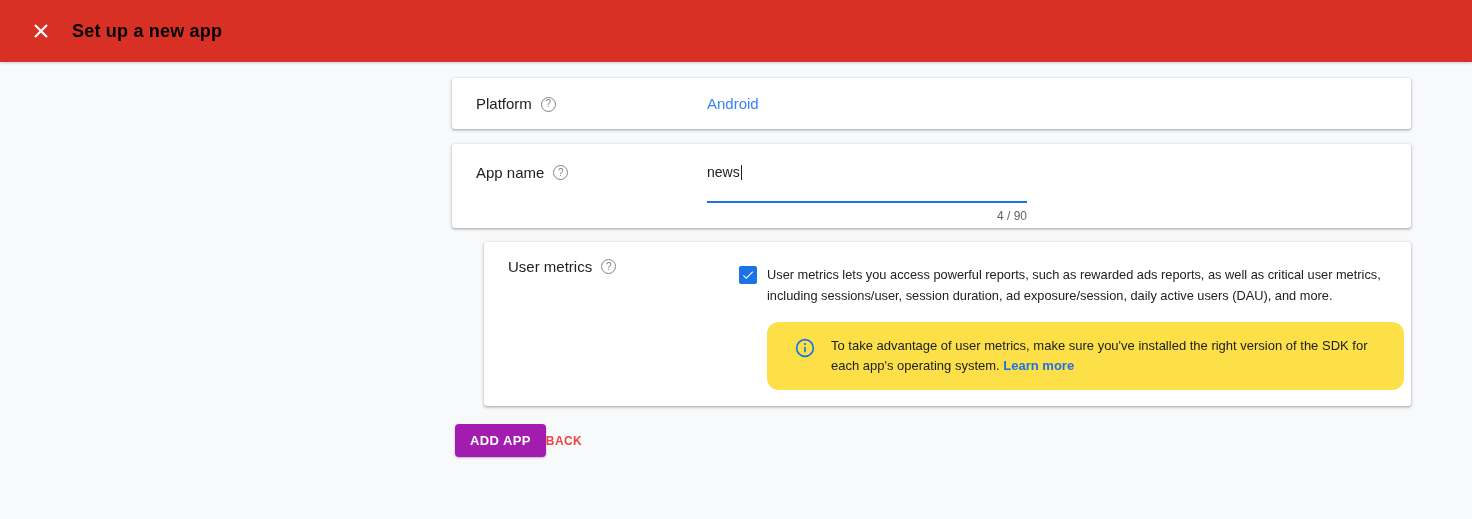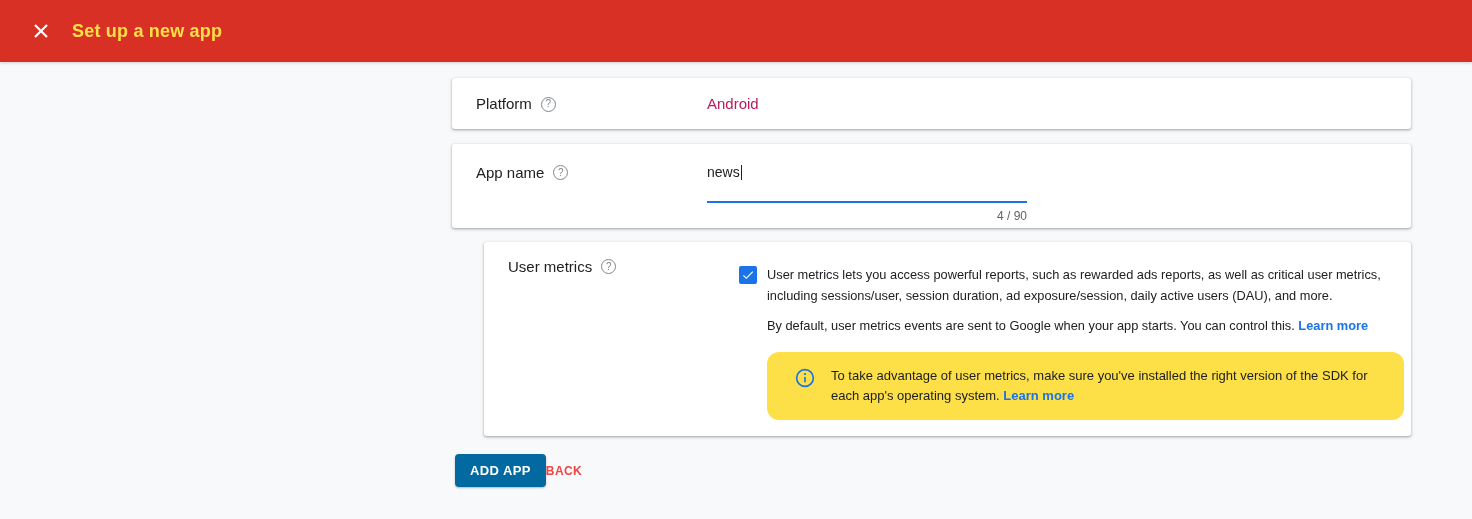--- a/index.html
+++ b/index.html
@@ -21,21 +21,21 @@
   }
   .close-btn {
     width:18px; height:18px;
     display:flex; align-items:center; justify-content:center;
     cursor:pointer;
     background:none; border:none;
   }
   .close-btn svg { width:16px; height:16px; stroke:#ffffff; stroke-width:2.2; }
   .header-title {
     margin-left:22px;
-    color:#fde047;
+    color:#000000;
     font-size:18px;
     font-weight:700;
     letter-spacing:.2px;
   }
 
   
   .content {
     margin-left:452px;
     width:959px;
     padding-top:16px;
@@ -67,21 +67,21 @@
     display:inline-flex;
     align-items:center;
     justify-content:center;
     cursor:pointer;
     flex-shrink:0;
   }
 
   
   .card-platform { height:51px; align-items:center; margin-bottom:15px; }
   .card-platform .label-col { align-items:center; }
-  .platform-value { font-size:15px; color:#be185d; }
+  .platform-value { font-size:15px; color:#3b82f6; }
 
   
   .card-appname { height:84px; margin-bottom:14px; padding-top:20px; }
   .input-wrap { width:320px; }
   .input-line {
     border-bottom:2px solid #1a73e8;
     padding-bottom:21px;
     font-size:14px;
     color:#202124;
     cursor:text;
@@ -151,21 +151,21 @@
   
   .actions {
     margin-top:18px;
     padding-left:3px;
     display:flex;
     align-items:center;
   }
   .add-app-btn {
     height:33px;
     padding:0 15px;
-    background:#0369a1;
+    background:#a21caf;
     color:#ffffff;
     font-family:"Liberation Sans", sans-serif;
     font-size:13px;
     font-weight:700;
     letter-spacing:.4px;
     border:none;
     border-radius:4px;
     box-shadow:0 1px 2px rgba(60,64,67,.35);
     cursor:pointer;
   }
@@ -226,24 +226,20 @@
       <div class="checkbox-row">
         <div class="checkbox">
           <span style="display:flex;">
             <svg viewBox="0 0 24 24">
                 <path d="M9 16.2 L4.8 12 L3.4 13.4 L9 19 L21 7 L19.6 5.6 Z"></path>
               </svg>
           </span>
         </div>
         <div class="metrics-text">
           <div class="para">User metrics lets you access powerful reports, such as rewarded ads reports, as well as critical user metrics, including sessions/user, session duration, ad exposure/session, daily active users (DAU), and more.</div>
-          <div class="para para-2">
-            <span>By default, user metrics events are sent to Google when your app starts. You can control this. </span>
-            <a class="link">Learn more</a>
-          </div>
         </div>
       </div>
       <div class="callout">
         <svg class="info-icon" viewBox="0 0 24 24" fill="none">
           <circle cx="12" cy="12" r="10" stroke="#1a73e8" stroke-width="2"></circle>
           <rect x="11" y="10.5" width="2" height="7" rx="1" fill="#1a73e8"></rect>
           <circle cx="12" cy="7.3" r="1.3" fill="#1a73e8"></circle>
         </svg>
         <div class="callout-text">
           <span>To take advantage of user metrics, make sure you've installed the right version of the SDK for each app's operating system. </span>

